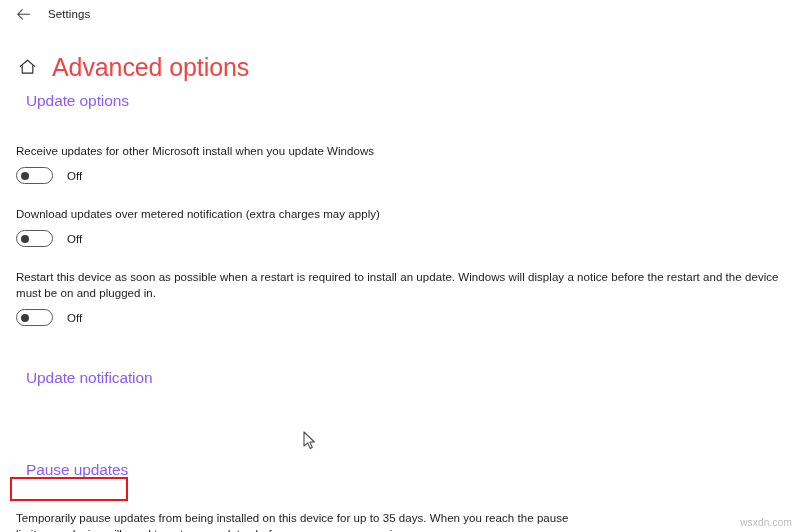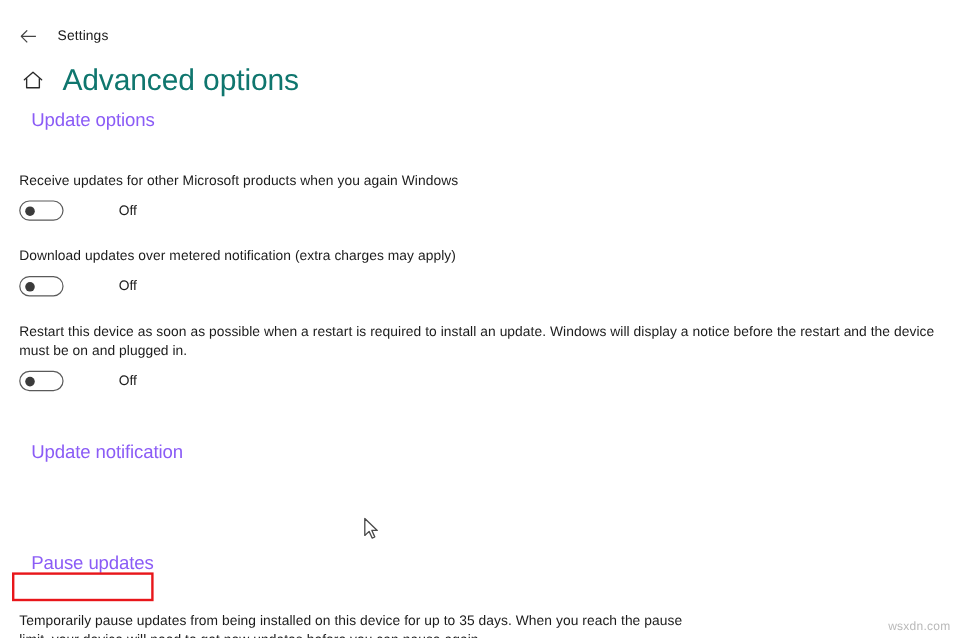--- a/index.html
+++ b/index.html
@@ -13,21 +13,21 @@
     position: relative;
     overflow: hidden;
     font-family: "Liberation Sans", sans-serif;
     color: #1b1b1b;
     -webkit-font-smoothing: antialiased;
   }
 
   
   .titlebar {
     position: absolute;
-    top: 16px; left: 0;
+    top: 0; left: 0;
     width: 800px;
     height: 28px;
     display: flex;
     align-items: center;
     background: #ffffff;
   }
   .back-btn {
     width: 26px;
     height: 22px;
     margin-left: 10px;
@@ -56,21 +56,21 @@
     height: 26px;
     display: flex;
     align-items: center;
     justify-content: center;
     margin-right: 12px;
   }
   .home-icon svg { display: block; }
   .page-title {
     font-size: 25px;
     font-weight: 400;
-    color: #0f766e;
+    color: #ef4444;
     letter-spacing: -.1px;
     line-height: 28px;
   }
 
   
   .content {
     position: absolute;
     top: 82px;
     left: 16px;
     width: 780px;
@@ -86,21 +86,20 @@
     font-size: 11.5px;
     color: #1b1b1b;
     line-height: 16px;
     letter-spacing: .05px;
   }
 
   
   .toggle-row {
     display: flex;
     align-items: center;
-    gap: 32px;
   }
   .toggle {
     width: 37px;
     height: 17px;
     border-radius: 9px;
     box-sizing: border-box;
     position: relative;
     flex: none;
   }
   .toggle.off {
@@ -193,21 +192,21 @@
   <h1 class="page-title">Advanced options</h1>
 </div>
 
 <div class="content">
 
   <h2 class="section-heading">Update options</h2>
 
   <div style="height:23px"></div>
 
   <div>
-    <div class="setting-desc">Receive updates for other Microsoft products when you again Windows</div>
+    <div class="setting-desc">Receive updates for other Microsoft install when you update Windows</div>
     <div class="toggle-row" style="margin-top:8px">
       <div class="toggle off">
         <span class="knob"></span>
       </div>
       <span class="toggle-state">Off</span>
     </div>
   </div>
 
   <div style="height:22px"></div>
 

